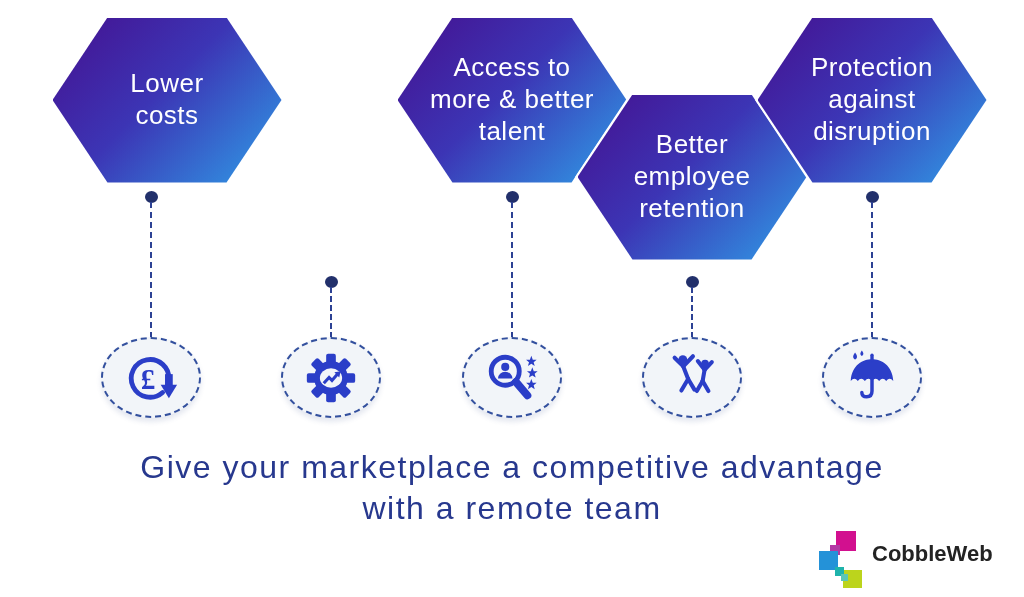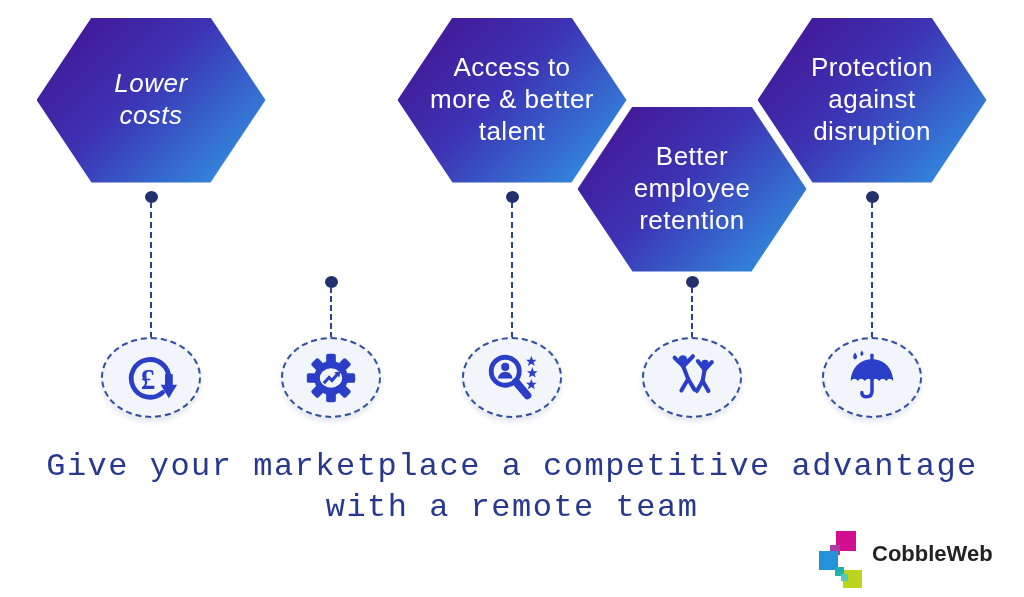--- a/index.html
+++ b/index.html
@@ -33,24 +33,24 @@
     justify-content: center;
   }
   .hex-label {
     color: #ffffff;
     font-size: 26px;
     line-height: 1.22;
     letter-spacing: 0.5px;
     text-align: center;
     white-space: pre-line;
   }
-  .hex.p1 { left: 34px;  top: 15px;  z-index: 1; font-style: italic; }
+  .hex.p1 { left: 50px;  top: 15px;  z-index: 1; }
   .hex.p2 { left: 214px; top: 100px; z-index: 2; }
   .hex.p3 { left: 395px; top: 15px;  z-index: 3; text-decoration: underline; }
-  .hex.p4 { left: 575px; top: 104px; z-index: 4; }
+  .hex.p4 { left: 575px; top: 92px; z-index: 4; }
   .hex.p5 { left: 755px; top: 15px;  z-index: 5; }
 
   
   .dot {
     position: absolute;
     width: 13px;
     height: 12px;
     border-radius: 50%;
     background: #22306b;
     z-index: 6;
@@ -93,21 +93,20 @@
     position: absolute;
     left: 0;
     top: 447px;
     width: 1024px;
     text-align: center;
     color: #27388e;
     font-size: 32px;
     line-height: 1.27;
     letter-spacing: 1.5px;
     white-space: pre-line;
-    font-family: Liberation Mono, monospace;
   }
 
   
   .logo { position: absolute; left: 818px; top: 528px; width: 200px; height: 64px; }
   .logo-mark { position: absolute; left: 0; top: 0; width: 46px; height: 62px; }
   .logo-mark .sq { position: absolute; }
   .sq-magenta     { left: 18px; top: 3px;  width: 20px; height: 20px; background: #d2108f; }
   .sq-pink-small  { left: 12px; top: 17px; width: 10px; height: 10px; background: #b23aa4; }
   .sq-blue        { left: 1px;  top: 23px; width: 19px; height: 19px; background: #2492d8; }
   .sq-green       { left: 25px; top: 42px; width: 19px; height: 18px; background: #bcd41c; }

